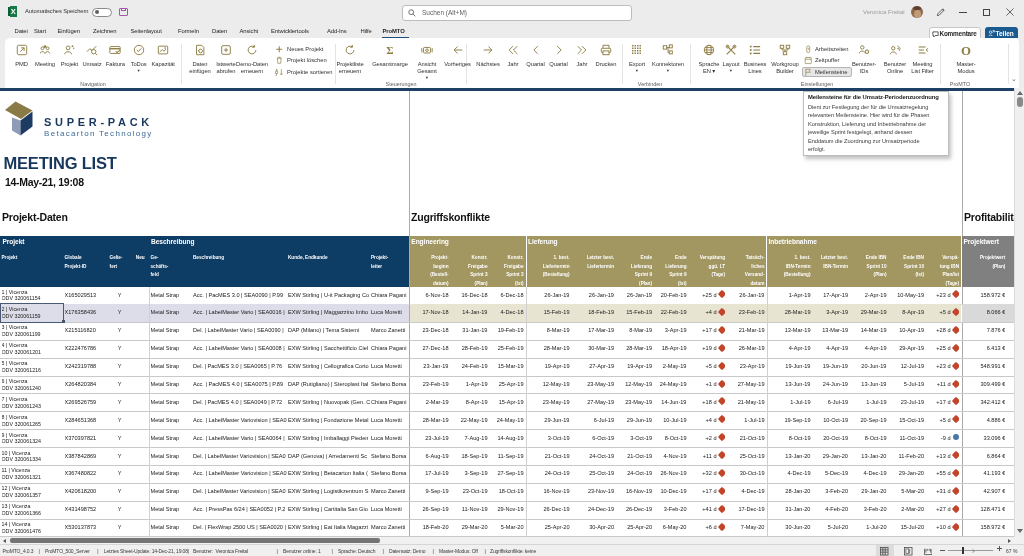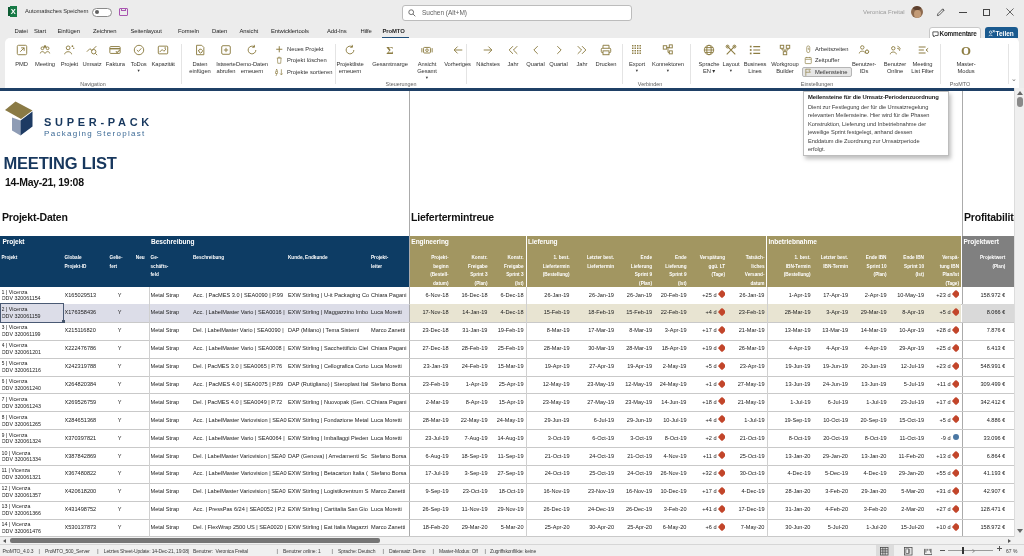--- a/index.html
+++ b/index.html
@@ -301,25 +301,25 @@
 <div class="abs" style="left:0;top:88px;width:1014px;height:3px;background:#1f4066"></div>
 <div class="abs" style="left:0;top:91px;width:1014px;height:446px;background:#fff;overflow:hidden">
     <div class="abs" style="left:409px;top:0;width:1px;height:446px;background:#ababab"></div>
     <div class="abs" style="left:962px;top:0;width:1px;height:446px;background:#ababab"></div>
     <svg class="abs" style="left:4.5px;top:10px" width="28" height="35" viewBox="0 0 28 35">
 <polygon points="0,9 10.5,0.5 27.5,9.5 16,18" fill="#8a7a45"></polygon>
 <polygon points="7,16.5 15.5,19.5 15.5,34.5 7,29.5" fill="#8e9cb5"></polygon>
 <polygon points="15.5,19.5 27.5,10.5 27.5,25.5 15.5,34.5" fill="#1d3a63"></polygon>
 </svg>
     <div class="abs" style="left:44px;top:25px;font-size:11px;font-weight:bold;letter-spacing:3.7px;color:#17375d">SUPER-PACK</div>
-    <div class="abs" style="left:44px;top:37.6px;font-size:8px;letter-spacing:1.3px;color:#3c6a96">Packaging Steroplast</div>
+    <div class="abs" style="left:44px;top:37.6px;font-size:8px;letter-spacing:1.3px;color:#3c6a96">Betacarton Technology</div>
     <div class="abs" style="left:3.5px;top:62.8px;font-size:16.5px;font-weight:bold;letter-spacing:-0.2px;color:#17375d">MEETING LIST</div>
     <div class="abs" style="left:5px;top:85.2px;font-size:10.5px;font-weight:bold;letter-spacing:-0.3px;color:#111">14-May-21, 19:08</div>
     <div class="abs" style="left:2px;top:120.3px;font-size:10.5px;font-weight:bold;letter-spacing:-0.2px;color:#111">Projekt-Daten</div>
-    <div class="abs" style="left:411px;top:120.3px;font-size:10.5px;font-weight:bold;letter-spacing:-0.2px;color:#111">Liefertermintreue</div>
+    <div class="abs" style="left:411px;top:120.3px;font-size:10.5px;font-weight:bold;letter-spacing:-0.2px;color:#111">Zugriffskonflikte</div>
     <div class="abs" style="left:964px;top:120.3px;font-size:10.5px;font-weight:bold;letter-spacing:-0.2px;color:#111;white-space:nowrap">Profitabilität</div>
     <div class="abs" style="left:0px;top:145.0px;width:408.6px;height:50.6px;background:#0d3c64"></div>
     <div class="abs" style="left:409.8px;top:145.0px;width:116.40000000000003px;height:50.6px;background:#a29661"></div>
     <div class="abs" style="left:527.0px;top:145.0px;width:239.39999999999998px;height:50.6px;background:#a29661"></div>
     <div class="abs" style="left:767.4px;top:145.0px;width:193.89999999999998px;height:50.6px;background:#a29661"></div>
     <div class="abs" style="left:962.0px;top:145.0px;width:51.5px;height:50.6px;background:#808080"></div>
     <div class="abs" style="left:2.5px;top:146.8px;font-size:6.6px;font-weight:bold;color:#fff;letter-spacing:-0.05px">Projekt</div>
     <div class="abs" style="left:151px;top:146.8px;font-size:6.6px;font-weight:bold;color:#fff;letter-spacing:-0.05px">Beschreibung</div>
     <div class="abs" style="left:411.3px;top:146.8px;font-size:6.6px;font-weight:bold;color:#fff;letter-spacing:-0.05px">Engineering</div>
     <div class="abs" style="left:528px;top:146.8px;font-size:6.6px;font-weight:bold;color:#fff;letter-spacing:-0.05px">Lieferung</div>

